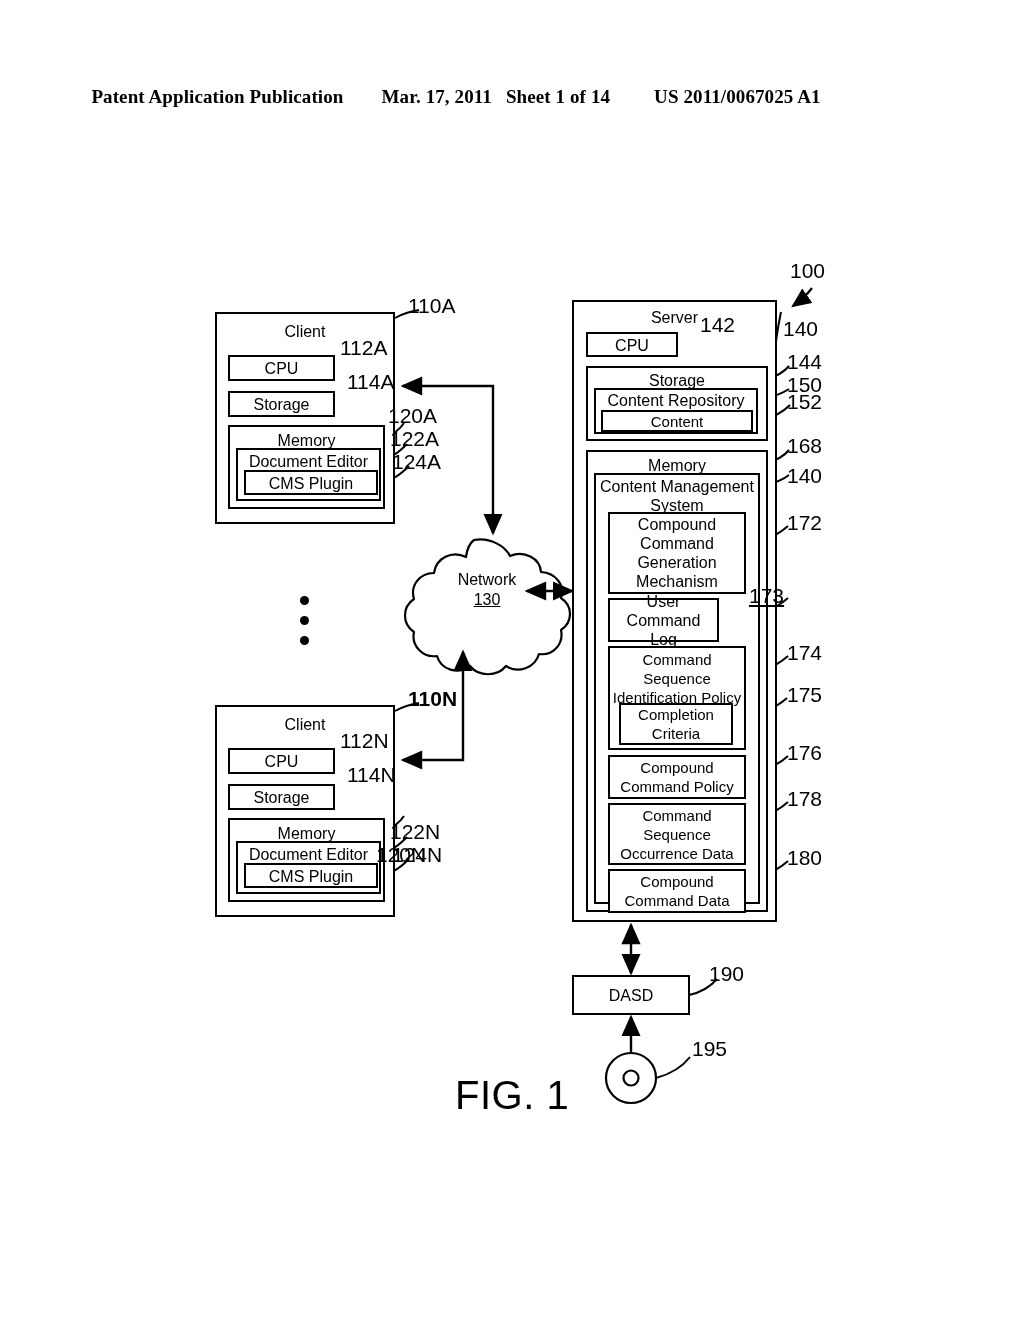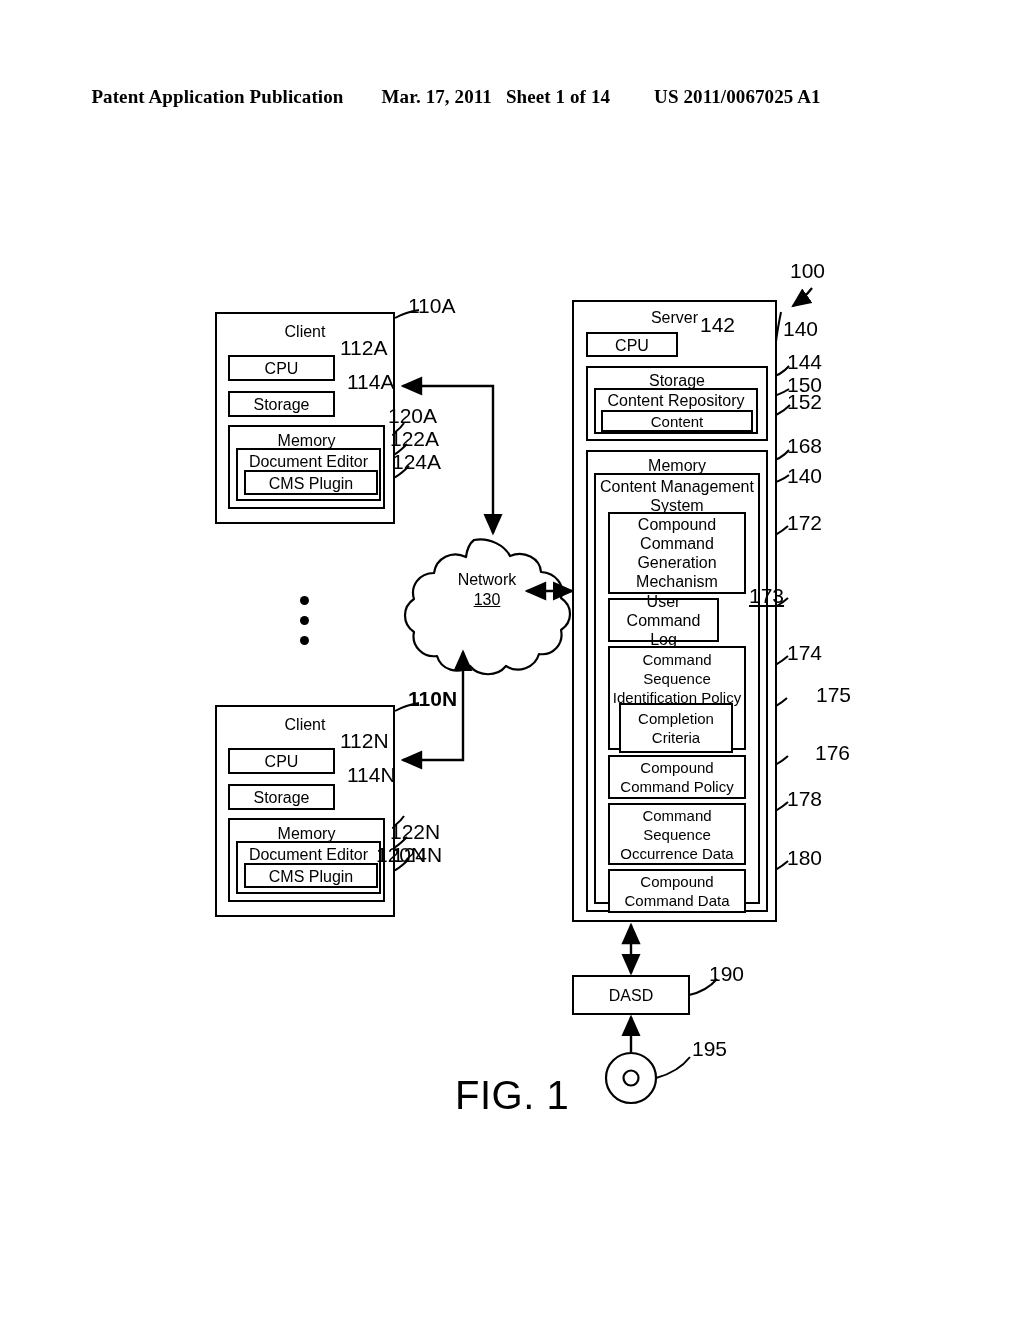--- a/index.html
+++ b/index.html
@@ -335,21 +335,21 @@
 </div>
 
 <div class="box" style="left:608px; top:646px; width:138px; height:104px;">
   <div class="box-label multi" style="top:2px; font-size:15px;">
     <span>Command</span><br>
     <span>Sequence</span><br>
     <span>Identification Policy</span>
   </div>
 </div>
 
-<div class="box" style="left:619px; top:703px; width:114px; height:50px;">
+<div class="box" style="left:619px; top:703px; width:114px; height:42px;">
   <div class="inner-label multi" style="font-size:15px;">
     <span>Completion</span><br>
     <span>Criteria</span>
   </div>
 </div>
 
 <div class="box" style="left:608px; top:755px; width:138px; height:44px;">
   <div class="inner-label multi" style="font-size:15px;">
     <span>Compound</span><br>
     <span>Command Policy</span>
@@ -374,22 +374,22 @@
 <div class="ref" style="left:700px; top:313px;">142</div>
 <div class="ref" style="left:783px; top:317px;">140</div>
 <div class="ref" style="left:787px; top:350px;">144</div>
 <div class="ref" style="left:787px; top:373px;">150</div>
 <div class="ref" style="left:787px; top:390px;">152</div>
 <div class="ref" style="left:787px; top:434px;">168</div>
 <div class="ref" style="left:787px; top:464px;">140</div>
 <div class="ref" style="left:787px; top:511px;">172</div>
 <div class="ref" style="left:749px; top:584px;text-decoration:underline;">173</div>
 <div class="ref" style="left:787px; top:641px;">174</div>
-<div class="ref" style="left:816px; top:683px;text-align:right;">175</div>
-<div class="ref" style="left:815px; top:741px;">176</div>
+<div class="ref" style="left:787px; top:683px;text-align:right;">175</div>
+<div class="ref" style="left:787px; top:741px;">176</div>
 <div class="ref" style="left:787px; top:787px;">178</div>
 <div class="ref" style="left:787px; top:846px;">180</div>
 
 <div class="box" style="left:572px; top:975px; width:118px; height:40px;">
   <div class="inner-label">DASD</div>
 </div>
 <div class="ref" style="left:709px; top:962px;">190</div>
 <div class="ref" style="left:692px; top:1037px;">195</div>
 
 <div id="fig-caption">FIG. 1</div>

